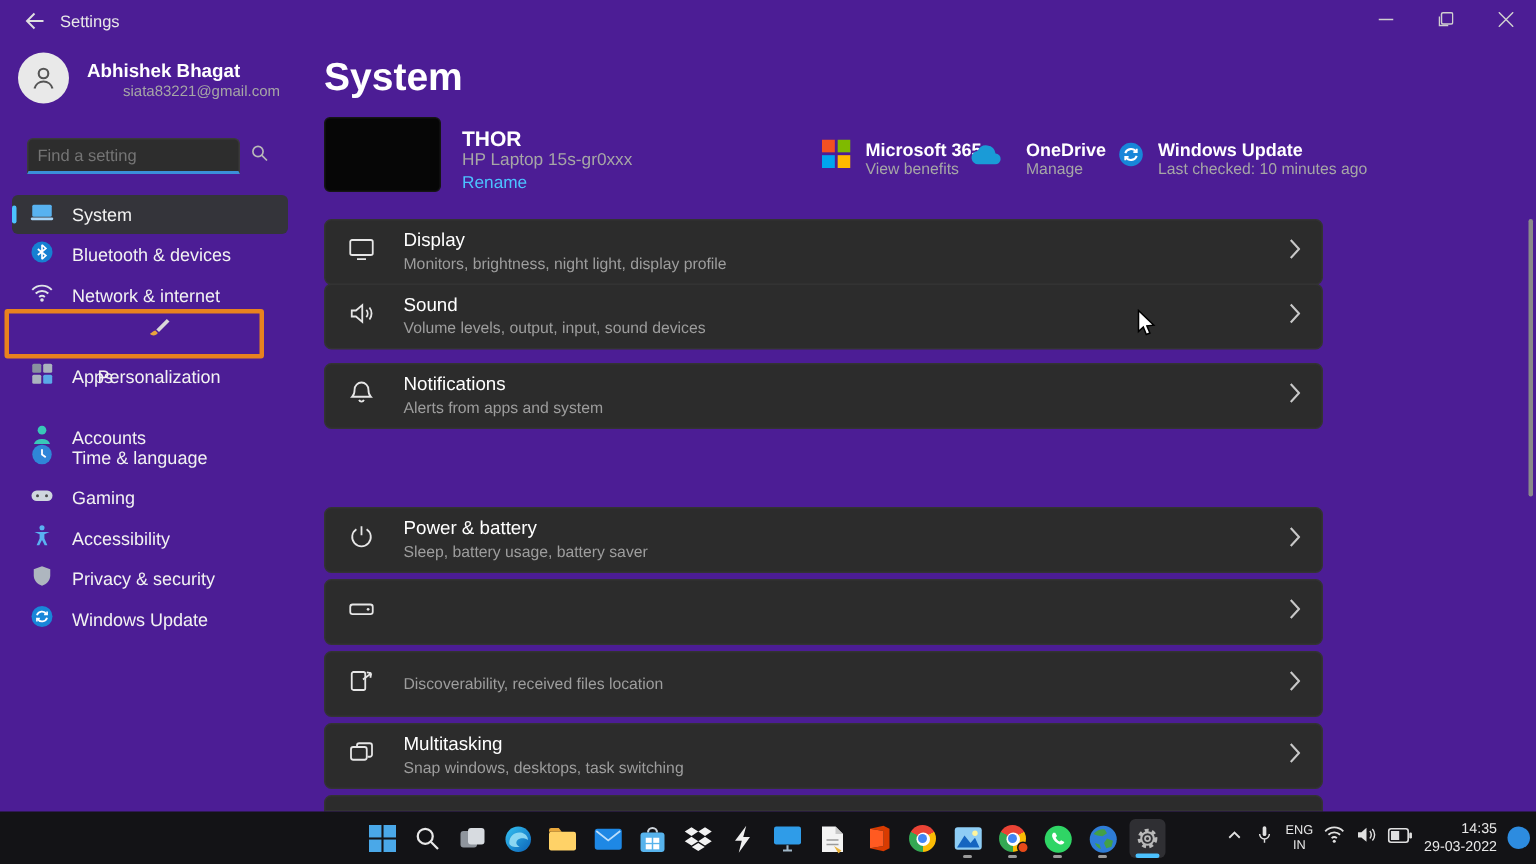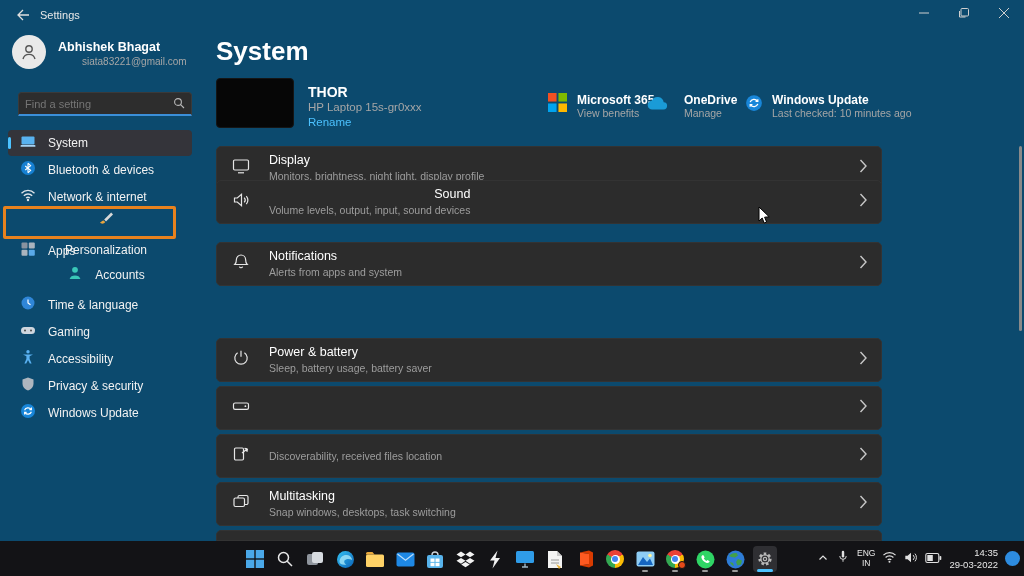--- a/index.html
+++ b/index.html
@@ -1,28 +1,28 @@
 <!DOCTYPE html>
 <html><head>
 <meta charset="utf-8">
 <style>
   html,body{margin:0;padding:0;background:#000;}
   *{box-sizing:border-box;}
-  .stage{position:relative;width:1024px;height:576px;background:#0c4a6e;overflow:hidden;
+  .stage{position:relative;width:1024px;height:576px;background:#4c1d95;overflow:hidden;
          font-family:"Liberation Sans",sans-serif;color:#fff;}
   .abs{position:absolute;}
   
   .titlebar{left:0;top:0;width:1024px;height:28px;}
   .tb-title{font-size:11px;color:#e8e8e8;}
   .winbtn{width:40px;height:26px;display:flex;align-items:center;justify-content:center;color:#cfcfcf;}
   
   .avatar{width:34px;height:34px;border-radius:50%;background:#e9e9e9;display:flex;align-items:center;justify-content:center;}
   .u-name{font-size:12.5px;font-weight:bold;color:#fff;}
   .u-mail{font-size:10px;color:#a6a6a6;margin-left:24px;}
-  .search{width:174px;height:24px;background:#2d2d2d;border:1px solid #3a3a3a;border-bottom:2px solid #3b8fd9;
+  .search{width:142px;height:24px;background:#2d2d2d;border:1px solid #3a3a3a;border-bottom:2px solid #3b8fd9;
           border-radius:4px 4px 0 0;display:flex;align-items:center;padding:0 6px;}
   .search input{flex:1;background:transparent;border:none;outline:none;color:#cfcfcf;font-size:11px;
                 font-family:"Liberation Sans",sans-serif;padding:0;}
   .navitem{left:8px;width:184px;height:26px;border-radius:4px;display:flex;align-items:center;gap:12px;padding-left:12px;}
   .navitem.selected{background:#34343a;}
   .nav-pill{position:absolute;left:0;top:7px;width:3px;height:12px;border-radius:2px;background:#4cc2ff;}
   .nav-label{font-size:12px;color:#f2f2f2;}
   .annot{border:3px solid #e8821e;border-radius:2px;}
   
   .page-title{font-size:26px;font-weight:600;color:#fff;}
@@ -136,21 +136,21 @@
     </div>
     <div class="abs navitem" style="top:210px;">
       <span><svg width="16" height="16" viewBox="0 0 16 16">
             <rect x="1.5" y="1.5" width="6" height="6" rx="1" fill="#88939f"></rect>
             <rect x="8.8" y="1.5" width="6" height="6" rx="1" fill="#aab4be"></rect>
             <rect x="1.5" y="8.8" width="6" height="6" rx="1" fill="#aab4be"></rect>
             <rect x="8.8" y="8.8" width="6" height="6" rx="1" fill="#5aa9e8"></rect>
           </svg></span>
       <span class="nav-label">Apps</span>
     </div>
-    <div class="abs navitem" style="top:234px;justify-content:center;">
+    <div class="abs navitem" style="top:251px;">
       <span><svg width="16" height="16" viewBox="0 0 16 16">
             <circle cx="8" cy="4.8" r="2.9" fill="#39c7b8"></circle>
             <path d="M2.6 14 a5.6 4.6 0 0 1 10.8 0 z" fill="#39c7b8"></path>
           </svg></span>
       <span class="nav-label">Accounts</span>
     </div>
     <div class="abs navitem" style="top:264px;">
       <span><svg width="16" height="16" viewBox="0 0 16 16">
             <circle cx="8" cy="8" r="6.5" fill="#2f86d8"></circle>
             <path d="M8 4.5 V8 l2.5 1.8" stroke="#fff" stroke-width="1.2" fill="none"></path>
@@ -239,21 +239,21 @@
           <path d="M7 16.8 h6"></path>
         </svg></span>
     <span>
         <div class="card-title">Display</div>
           <div class="card-sub">Monitors, brightness, night light, display profile</div>
       </span>
     <span class="chev"><svg width="8" height="14" viewBox="0 0 8 14">
           <path d="M1.5 1 L7 7 l-5.5 6" stroke="#c8c8c8" stroke-width="1.4" fill="none"></path>
         </svg></span>
   </div>
-  <div class="abs card" style="top:180px;text-align:right;">
+  <div class="abs card" style="top:189px;">
     <span><svg width="20" height="20" viewBox="0 0 20 20" stroke="#e6e6e6" stroke-width="1.2" fill="none">
           <path d="M3.5 8 v4 h2.8 l4.2 3.6 V4.4 L6.3 8 z"></path>
           <path d="M13.2 7.6 a3.6 3.6 0 0 1 0 4.8 M15.3 6 a6.4 6.4 0 0 1 0 8"></path>
         </svg></span>
     <span>
         <div class="card-title">Sound</div>
           <div class="card-sub">Volume levels, output, input, sound devices</div>
       </span>
     <span class="chev"><svg width="8" height="14" viewBox="0 0 8 14">
           <path d="M1.5 1 L7 7 l-5.5 6" stroke="#c8c8c8" stroke-width="1.4" fill="none"></path>

